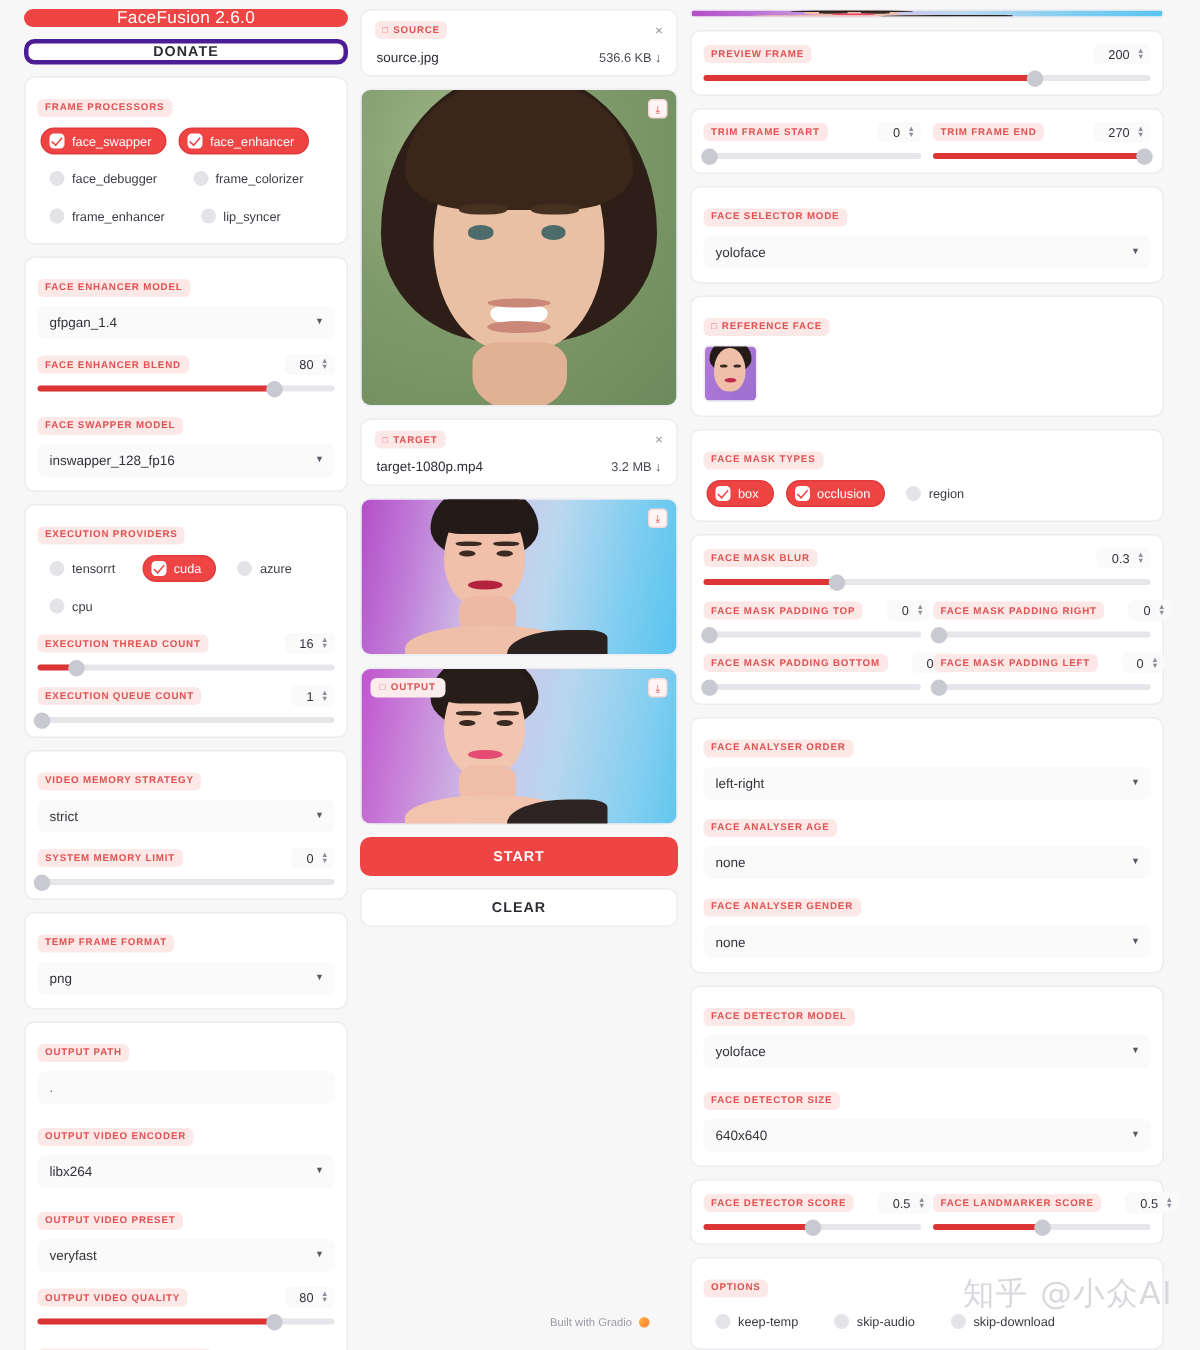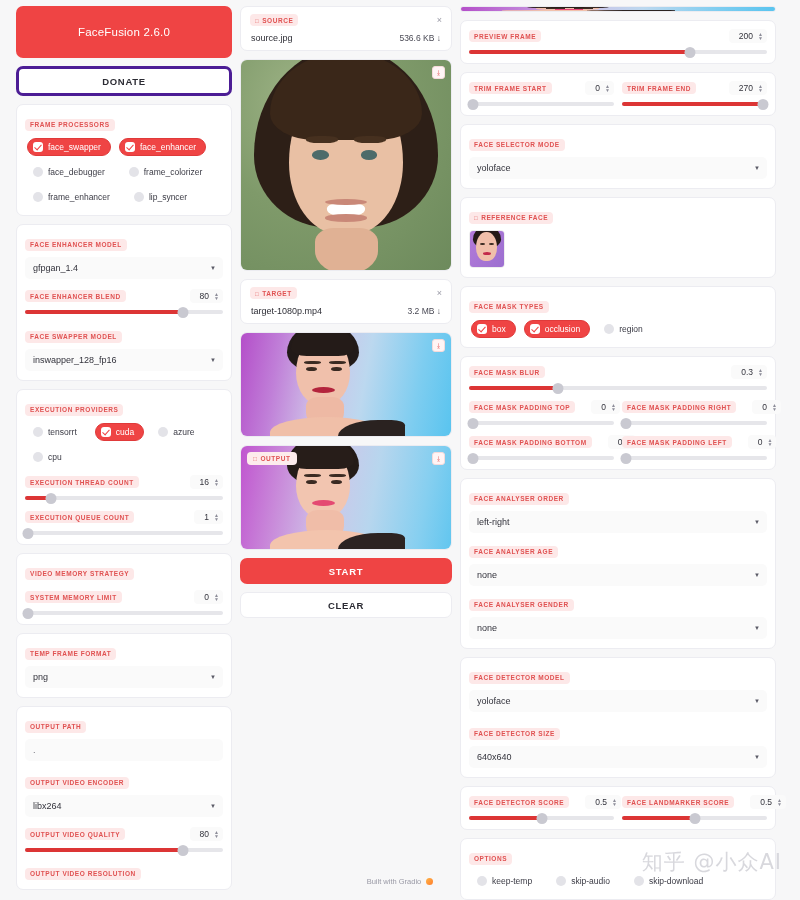--- a/index.html
+++ b/index.html
@@ -340,20 +340,24 @@
         </div>
         <div class="slider">
           <div class="fill" style="width:0%"></div>
             <div class="knob" style="left:1.5%"></div>
         </div>
       </div>
     </div>
 
     <div class="card">
       <span class="chip">VIDEO MEMORY STRATEGY</span>
+      <div class="dd">
+        <span>strict</span>
+        <span class="caret">▼</span>
+      </div>
       <div style="margin-top:10px">
         <div class="numrow">
           <span class="chip">SYSTEM MEMORY LIMIT</span>
           <span class="numbox">
             <span>0</span>
             <span class="spin">
                 <span>▲</span>
                 <span>▼</span>
               </span>
           </span>
@@ -380,20 +384,27 @@
       </div>
 
       <div style="margin-top:10px">
         <span class="chip">OUTPUT VIDEO ENCODER</span>
         <div class="dd">
           <span>libx264</span>
           <span class="caret">▼</span>
         </div>
       </div>
 
+      <div style="margin-top:10px">
+        <span class="chip">OUTPUT VIDEO PRESET</span>
+        <div class="dd">
+          <span>veryfast</span>
+          <span class="caret">▼</span>
+        </div>
+      </div>
 
       <div style="margin-top:10px">
         <div class="numrow">
           <span class="chip">OUTPUT VIDEO QUALITY</span>
           <span class="numbox">
             <span>80</span>
             <span class="spin">
                 <span>▲</span>
                 <span>▼</span>
               </span>

